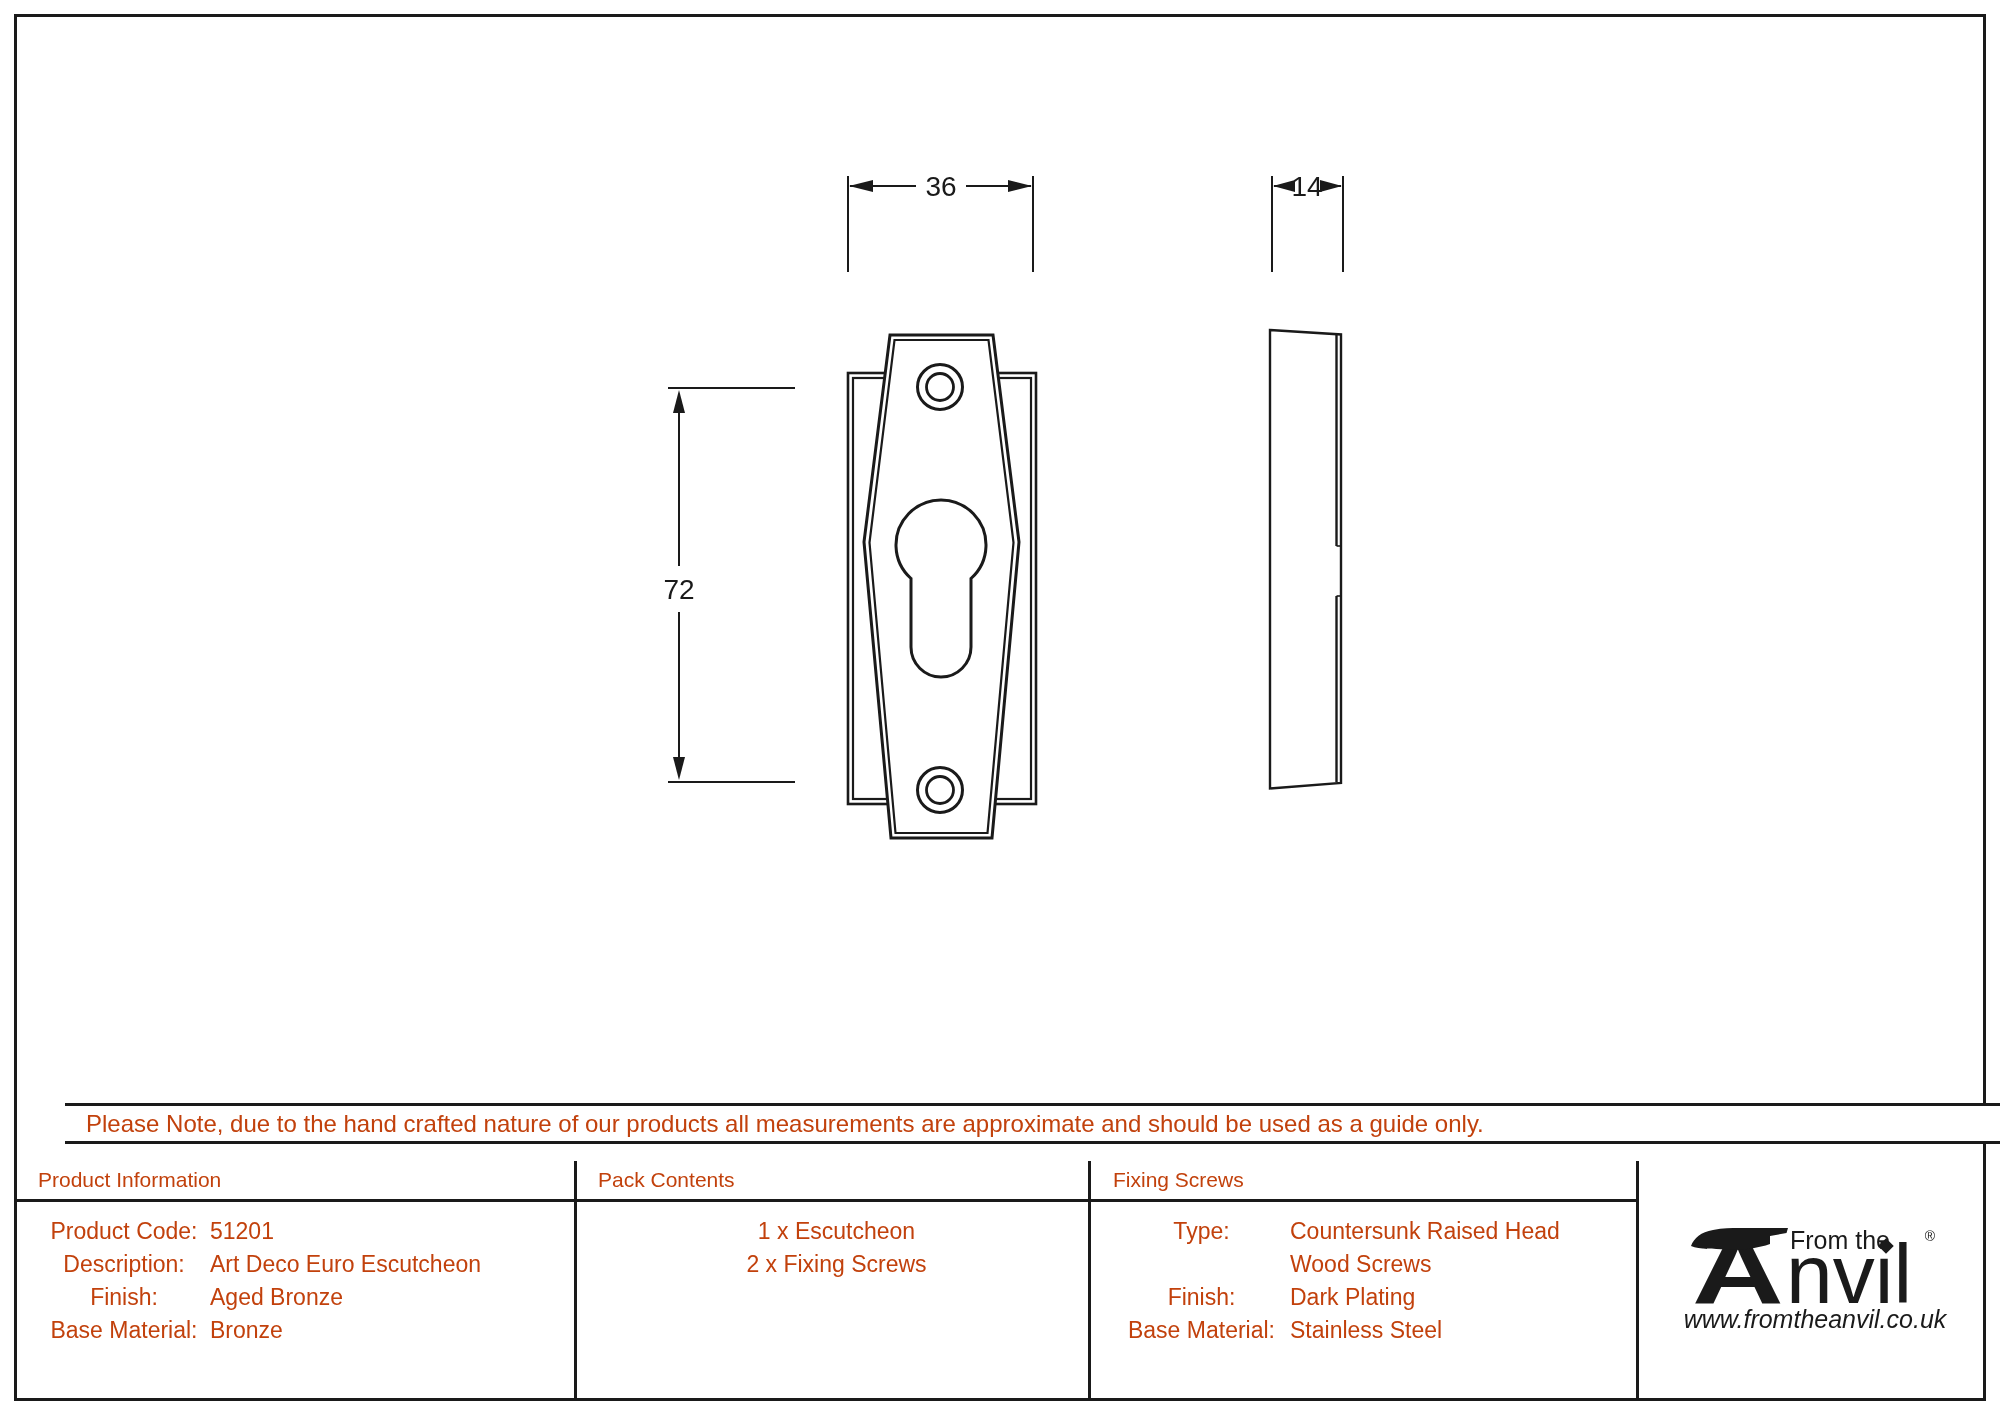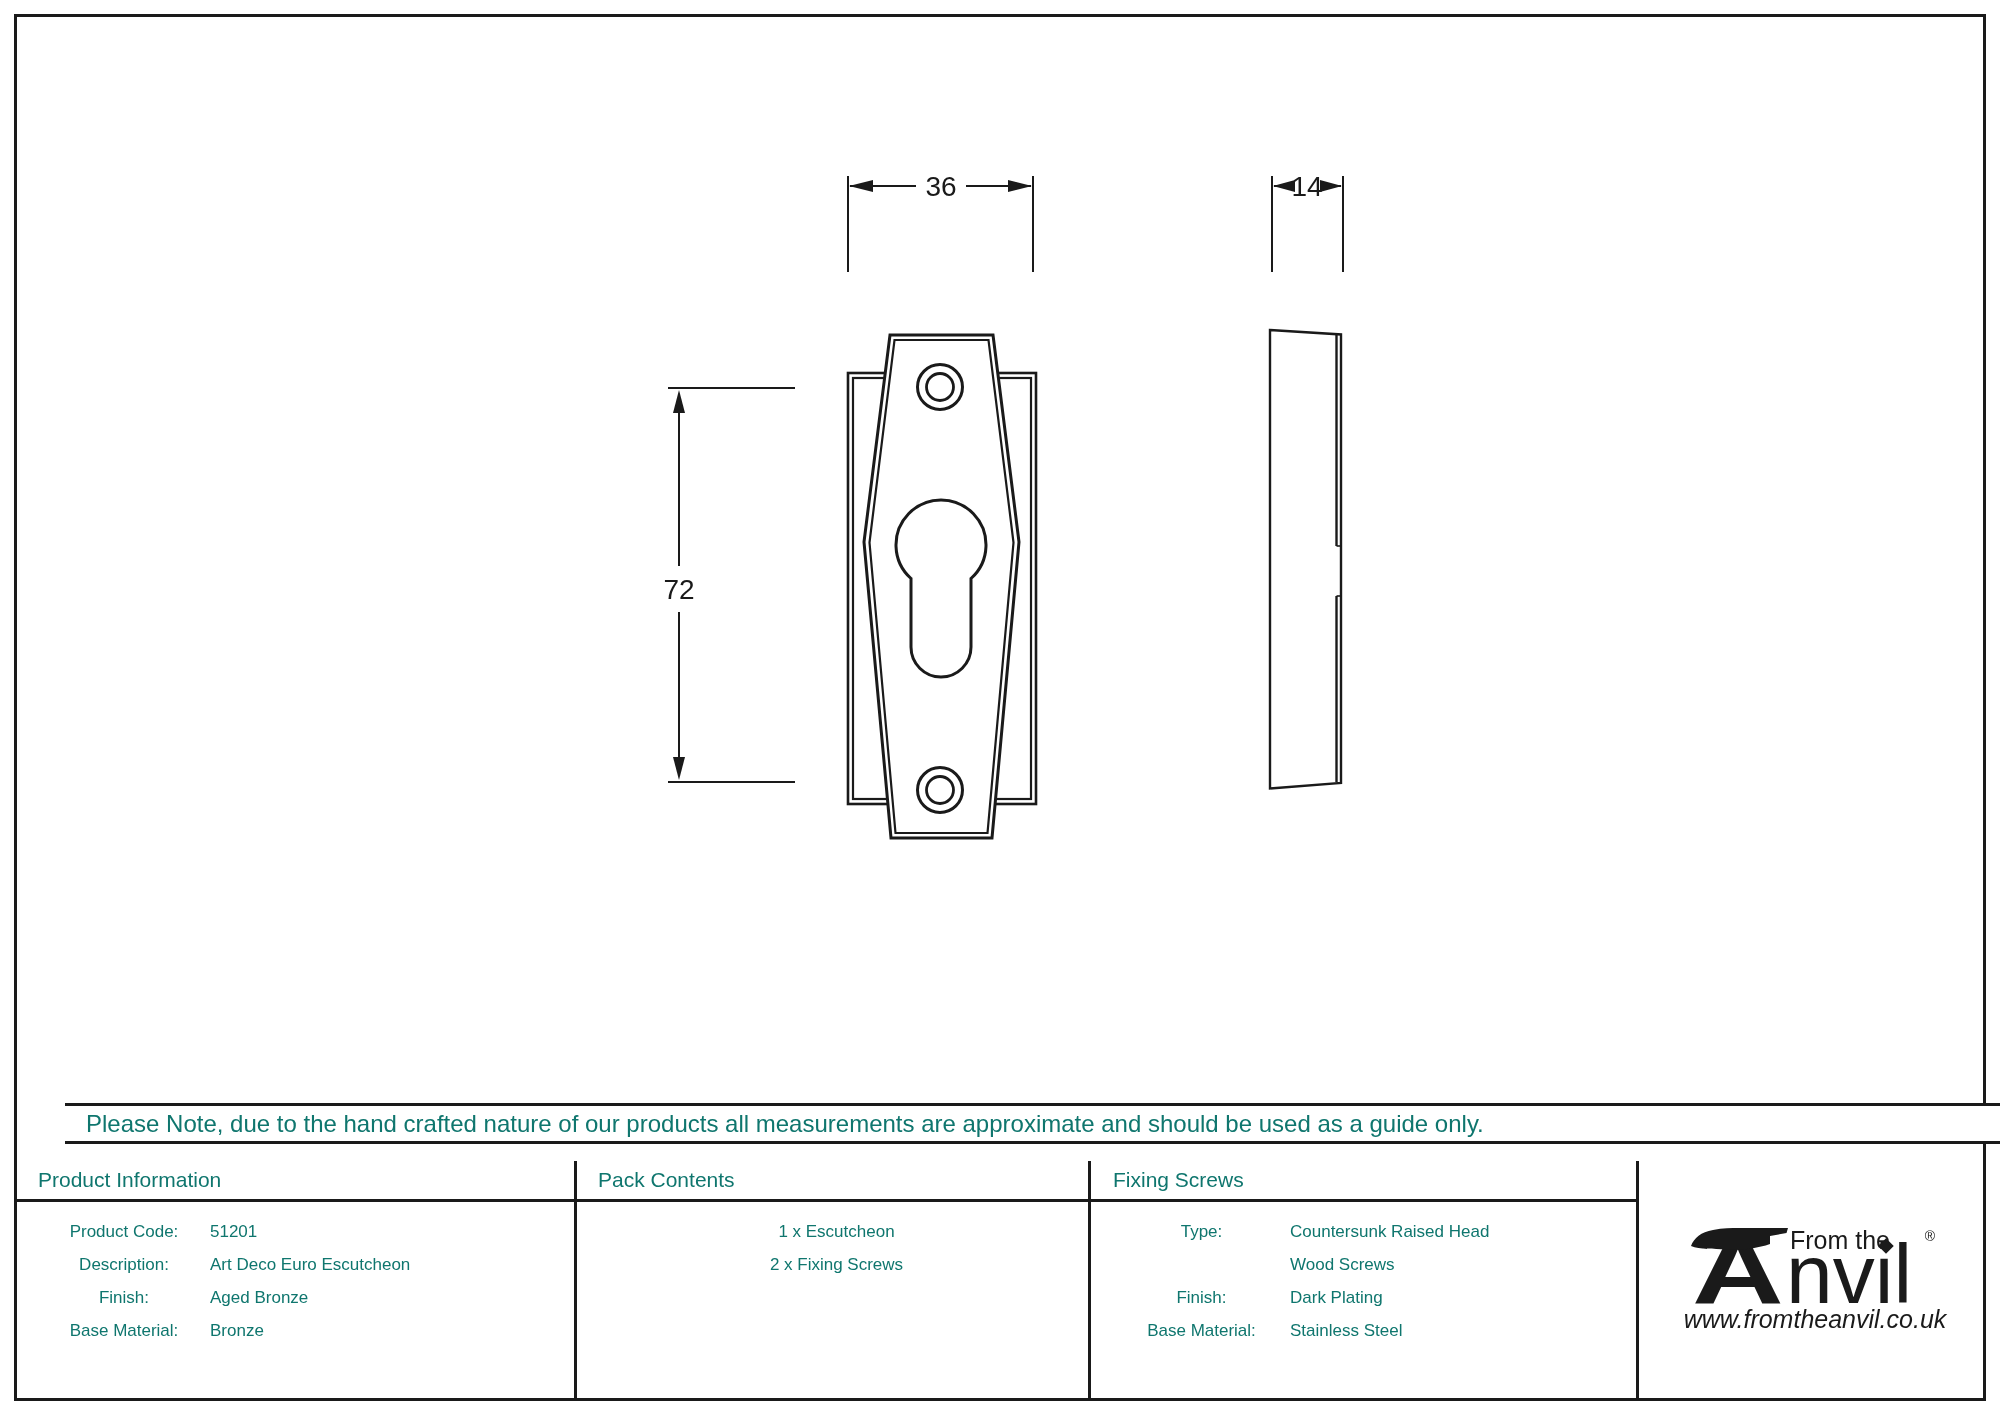--- a/index.html
+++ b/index.html
@@ -1,37 +1,37 @@
 <!DOCTYPE html>
 <html><head>
 <meta charset="utf-8">
 <style>
   html,body{margin:0;padding:0;background:#fff;}
   .sheet{position:relative;width:2000px;height:1415px;background:#fff;overflow:hidden;
-         font-family:"Liberation Sans",sans-serif;color:#0f766e;}
+         font-family:"Liberation Sans",sans-serif;color:#c2410c;}
   .outer-border{position:absolute;left:14px;top:14px;width:1972px;height:1387px;
                 border:3px solid #1a1a1a;box-sizing:border-box;}
   svg text{font-family:"Liberation Sans",sans-serif;fill:#1a1a1a;}
   .drawing-svg{position:absolute;left:0;top:0;}
 
   .note-bar{position:absolute;left:17px;top:1103px;width:1966px;height:41px;box-sizing:border-box;
             border-top:3px solid #1a1a1a;border-bottom:3px solid #1a1a1a;
             display:flex;align-items:center;padding-left:21px;font-size:24px;background:#fff;margin-left:48px;}
 
   .bottom-table{position:absolute;left:17px;top:1161px;width:1966px;height:237px;display:flex;}
   .col{box-sizing:border-box;text-align:center;}
   .col-1{width:560px;border-right:3px solid #1a1a1a;}
   .col-2{width:514px;border-right:3px solid #1a1a1a;}
   .col-3{width:548px;border-right:3px solid #1a1a1a;}
   .col-4{width:344px;position:relative;}
   .col-header{height:41px;box-sizing:border-box;border-bottom:3px solid #1a1a1a;
               display:flex;align-items:center;font-size:21px;}
   .col-1 .col-header,.col-2 .col-header{padding-left:21px;}
   .col-3 .col-header{padding-left:22px;}
-  .col-body{padding-top:13px;font-size:17px;}
+  .col-body{padding-top:13px;font-size:23px;}
   .col-1 .col-body{padding-left:21px;}
   .col-2 .col-body{padding-left:8px;}
   .col-3 .col-body{padding-left:22px;}
   .kv{display:flex;line-height:33px;}
   .col-1 .kv .k{width:172px;flex:none;}
   .col-3 .kv .k{width:177px;flex:none;}
   .li{line-height:33px;}
   .logo-wrap{position:absolute;left:50px;top:64px;width:258px;height:110px;}
 </style>
 </head>

